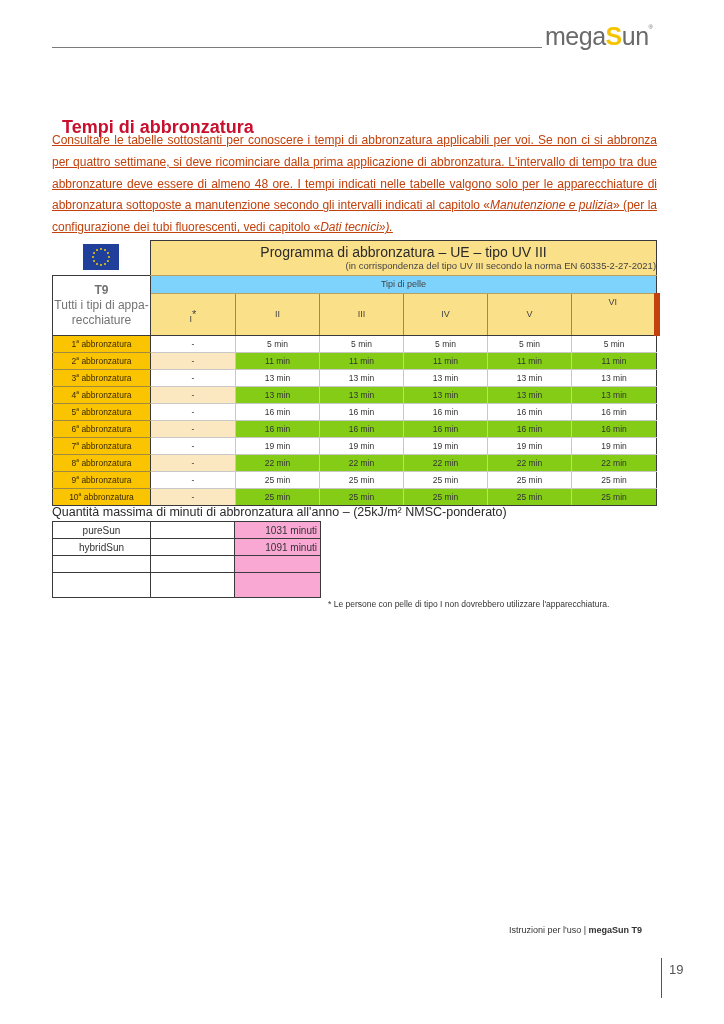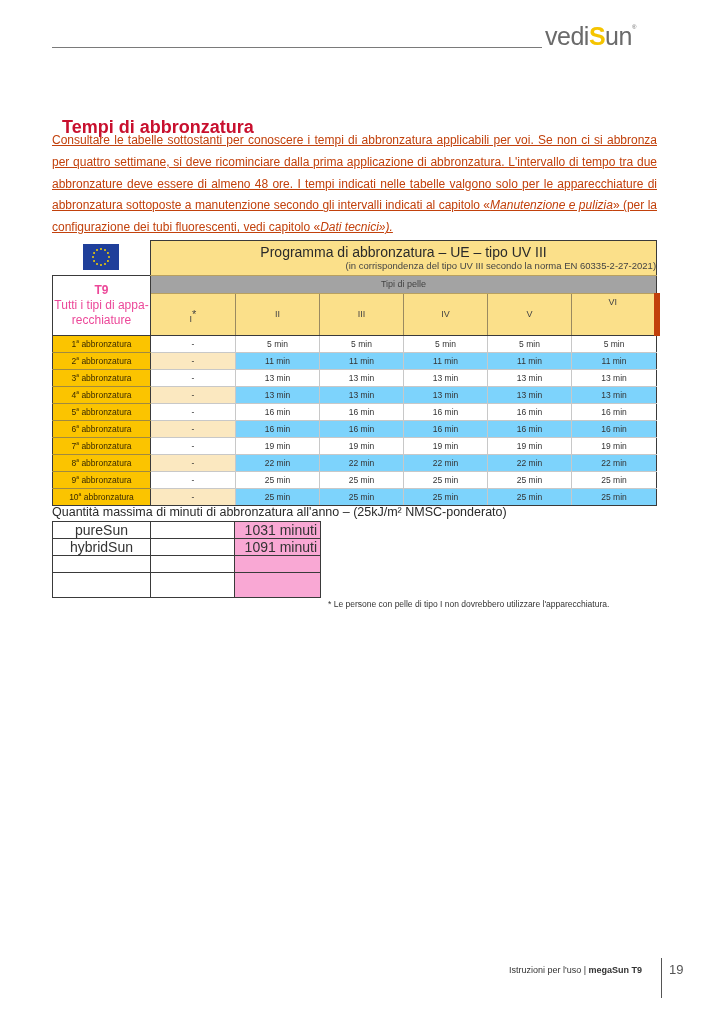--- a/index.html
+++ b/index.html
@@ -36,67 +36,67 @@
   .flag-cell { height: 34px; background: #fff; border: none; }
   .flag { display: inline-block; width: 36px; height: 26px; background: #1f3f9a; position: relative; margin-top: 2px; }
   .flag svg { position: absolute; left: 0; top: 0; }
   .prog-cell {
     background: #fbe08a; border: 1px solid #3a3a3a; border-bottom: 1px solid #b8a060;
   }
   .prog-title { font-size: 14px; color: #2a2a2a; line-height: 16px; }
   .prog-title b { font-weight: normal; }
   .prog-sub { font-size: 9.5px; color: #444; line-height: 11px; text-align: right; }
   .t9-cell {
-    border: 1px solid #3a3a3a; background: #fff; font-size: 12px; line-height: 15px; color: #ec4899; margin-top: 24px;
+    border: 1px solid #3a3a3a; background: #fff; font-size: 12px; line-height: 15px; color: #737373; margin-top: 24px;
   }
   .t9-cell b { font-size: 12px; }
-  .tipi-cell { background: #a3a3a3; font-size: 9px; color: #444; height: 17px; border-right: 1px solid #3a3a3a; border-bottom: 1px solid #b8a060; }
+  .tipi-cell { background: #7dd3fc; font-size: 9px; color: #444; height: 17px; border-right: 1px solid #3a3a3a; border-bottom: 1px solid #b8a060; }
   .skin-cell { background: #fbe08a; font-size: 9px; color: #444; height: 37px; border-left: 1px solid #9a8a60; border-bottom: 1px solid #3a3a3a; }
   .skin-cell.last { border-right: 6px solid #c2410c; vertical-align: top; padding-top: 3px; }
   .skin-cell.first { padding-top: 4px; }
   .skin-cell sup { font-size: 11px; }
   .row-label {
     background: #fbc400; font-size: 8.5px; color: #3a2a00; height: 16px;
     border-left: 1px solid #3a3a3a; border-right: 1px solid #3a3a3a; border-bottom: 1px solid #a08a40;
   }
   .row-label sup { font-size: 5px; }
   .val { font-size: 8.5px; color: #333; border-bottom: 1px solid #c8c8c8; border-left: 1px solid #c8c8c8; }
   .val.lastcol { border-right: 1px solid #3a3a3a; }
   tr.odd .val { background: #ffffff; }
-  tr.even .val { background: #7dd3fc; }
+  tr.even .val { background: #84cc16; }
   tr.even .val.c1 { background: #fbe8c0; }
   tr.lastrow td { border-bottom: 1px solid #3a3a3a; }
 
   .max-title {
     position: absolute; left: 52px; top: 505px; font-size: 12.5px; color: #2a2a2a; text-align: right;
   }
   .max-table {
     position: absolute; left: 52px; top: 521px; width: 268px;
     border-collapse: collapse; table-layout: fixed;
   }
-  .max-table td { border: 1px solid #3a3a3a; font-size: 14px; color: #333; padding: 0 3px; height: 16px; }
+  .max-table td { border: 1px solid #3a3a3a; font-size: 10px; color: #333; padding: 0 3px; height: 16px; }
   .max-table td.name { text-align: center; }
   .max-table td.minutes { background: #f9a8d4; text-align: right; }
   .max-table tr.tall td { height: 24px; }
   .footnote {
     position: absolute; left: 328px; top: 599px; font-size: 8.5px; color: #333;
   }
 
   .footer-text {
-    position: absolute; left: 509px; top: 965px; font-size: 9px; color: #333;
+    position: absolute; left: 509px; top: 925px; font-size: 9px; color: #333;
   }
   .footer-text b { font-weight: bold; }
   .footer-line { position: absolute; left: 661px; top: 958px; width: 1px; height: 40px; background: #555; }
   .page-num { position: absolute; left: 669px; top: 962px; font-size: 13px; color: #555; }
 </style>
 </head>
 <body>
 
 <div class="header-line"></div>
-<div class="logo"><span>vedi</span><span class="s">S</span><span>un</span><span class="reg">®</span></div>
+<div class="logo"><span>mega</span><span class="s">S</span><span>un</span><span class="reg">®</span></div>
 
 <h1 class="title">Tempi di abbronzatura</h1>
 <div class="intro"><span>Consultare le tabelle sottostanti per conoscere i tempi di abbronzatura applicabili per voi. Se non ci si abbronza per quattro settimane, si deve ricominciare dalla prima applicazione di abbronzatura. L'intervallo di tempo tra due abbronzature deve essere di almeno 48 ore. I tempi indicati nelle tabelle valgono solo per le apparecchiature di abbronzatura sottoposte a manutenzione secondo gli intervalli indicati al capitolo «</span><i>Manutenzione e pulizia</i><span>» (per la configurazione dei tubi fluorescenti, vedi capitolo «</span><i>Dati tecnici»).</i></div>
 
 <table class="main-table">
   <colgroup>
     <col style="width:98px">
       <col style="width:85px">
       <col style="width:84px">
       <col style="width:84px">

